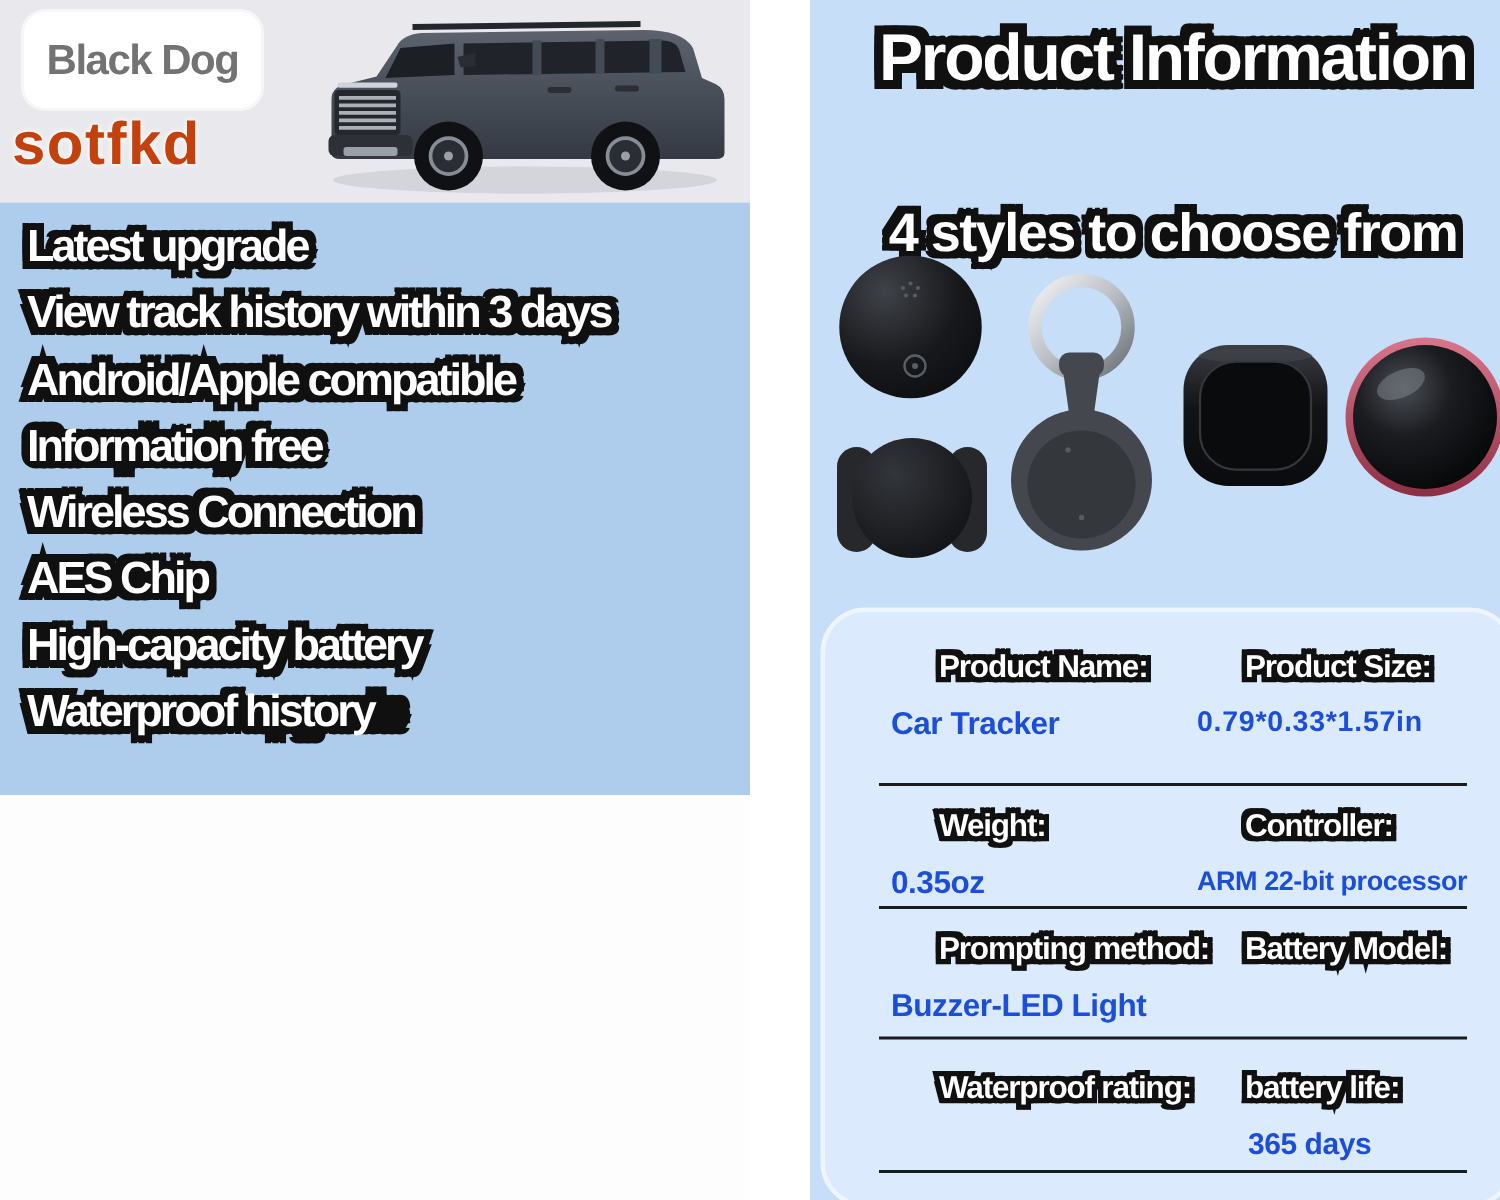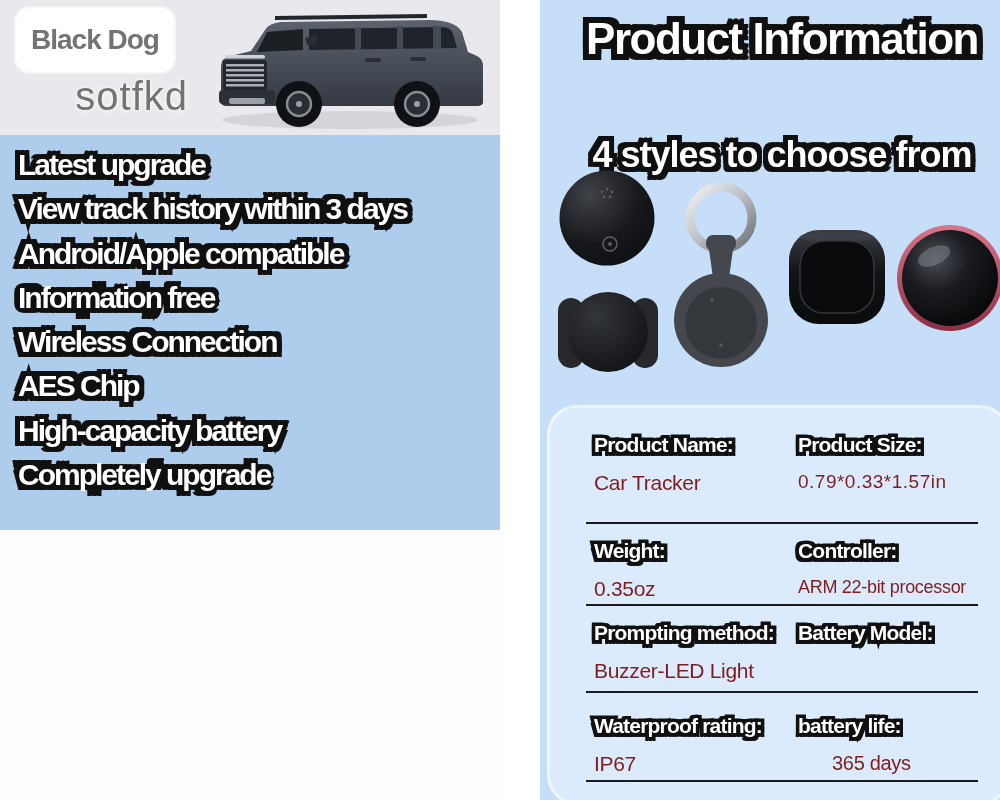--- a/index.html
+++ b/index.html
@@ -18,22 +18,22 @@
       0 var(--od,4px) 0 #101010, 0 calc(-1*var(--od,4px)) 0 #101010,
       var(--od,4px) var(--od,4px) 0 #101010, calc(-1*var(--od,4px)) var(--od,4px) 0 #101010,
       var(--od,4px) calc(-1*var(--od,4px)) 0 #101010, calc(-1*var(--od,4px)) calc(-1*var(--od,4px)) 0 #101010;
   }
 
   
   .left-header{left:0;top:0;width:500px;height:135px;background:#e9e9ed;}
   .brand-badge{left:16px;top:8px;width:158px;height:64px;background:#ffffff;border-radius:14px;
     display:flex;align-items:center;justify-content:center;box-shadow:0 0 0 2px #f6f6f8;}
   .brand-badge-text{font-weight:700;font-size:28px;letter-spacing:-1px;color:#737373;}
-  .brand-name{left:8px;top:74px;width:180px;text-align:right;font-weight:400;font-size:40px;
-    letter-spacing:1px;color:#737373;text-shadow:0 0 5px #fff,0 0 2px #fff;}
+  .brand-name{left:8px;top:74px;width:180px;text-align:left;font-weight:700;font-size:40px;
+    letter-spacing:1px;color:#c2410c;text-shadow:0 0 5px #fff,0 0 2px #fff;}
   .car-svg{left:205px;top:2px;}
 
   .features{left:0;top:135px;width:500px;height:395px;background:#aecdec;box-sizing:border-box;
     padding:8px 0 0 18px;}
   .feat{font-size:30px;line-height:44.3px;letter-spacing:-2px;--ow:9px;--od:5px;}
 
   .tags{left:0;top:530px;width:500px;height:270px;background:#fdfdfe;}
 
   
   .divider{left:500px;top:0;width:16px;height:800px;background:#ffffff;}
@@ -49,22 +49,22 @@
   .dev-square{left:246px;top:228px;}
   .dev-red{left:354px;top:222px;}
 
   .panel{left:7px;top:405px;width:463px;height:400px;background:#dbeafd;border:3px solid #eef5ff;
     border-radius:30px;box-sizing:border-box;}
   .row{position:absolute;left:0;width:463px;}
   .r1{top:24px;} .r2{top:130px;} .r3{top:212px;} .r4{top:305px;}
   .cell{position:absolute;top:0;}
   .cell.l{left:44px;width:200px;}
   .cell.r{left:248px;width:212px;}
-  .ilabel{font-size:21px;line-height:26px;letter-spacing:-0.8px;--ow:7px;--od:3.5px;margin-bottom:13px;}
-  .ivalue{font-weight:400;font-size:21px;color:#7f1d1d;letter-spacing:-0.3px;white-space:nowrap;}
+  .ilabel{font-size:21px;line-height:26px;letter-spacing:-0.8px;--ow:7px;--od:3.5px;margin-bottom:13px;margin-left:32px;}
+  .ivalue{font-weight:700;font-size:21px;color:#1d4ed8;letter-spacing:-0.3px;white-space:nowrap;}
   .cell.r .ivalue{font-size:18px;}
   .r1 .cell.r .ivalue{font-size:19px;letter-spacing:0.5px;}
   .r3 .cell.r .ivalue{font-size:16px;}
   .r4 .cell.r .ivalue{font-size:20px;padding-left:34px;}
   .sep{position:absolute;left:36px;width:392px;height:2px;background:#1b1b1b;}
   .s1{top:114px;} .s2{top:196px;} .s3{top:283px;} .s4{top:372px;}
 </style>
 </head>
 <body>
 
@@ -154,21 +154,21 @@
   </div>
 
   <div class="abs features">
     <div class="feat ol" data-text="Latest upgrade">Latest upgrade</div>
     <div class="feat ol" data-text="View track history within 3 days">View track history within 3 days</div>
     <div class="feat ol" data-text="Android/Apple compatible">Android/Apple compatible</div>
     <div class="feat ol" data-text="Completely free">Information free</div>
     <div class="feat ol" data-text="Wireless Connection">Wireless Connection</div>
     <div class="feat ol" data-text="AES Chip">AES Chip</div>
     <div class="feat ol" data-text="High-capacity battery">High-capacity battery</div>
-    <div class="feat ol" data-text="Waterproof upgrade">Completely upgrade</div>
+    <div class="feat ol" data-text="Waterproof upgrade">Waterproof history</div>
   </div>
 
   <div class="abs tags">
     
     
   </div>
 
   <div class="abs divider"></div>
 
   <div class="abs right-col">
@@ -290,21 +290,20 @@
         </div>
         <div class="cell r">
           <div class="ilabel ol" data-text="Battery Model:">Battery Model:</div>
         </div>
       </div>
       <div class="sep s3"></div>
 
       <div class="row r4">
         <div class="cell l">
           <div class="ilabel ol" data-text="Waterproof rating:">Waterproof rating:</div>
-          <div class="ivalue">IP67</div>
         </div>
         <div class="cell r">
           <div class="ilabel ol" data-text="battery life:">battery life:</div>
           <div class="ivalue">365 days</div>
         </div>
       </div>
       <div class="sep s4"></div>
 
     </div>
   </div>

